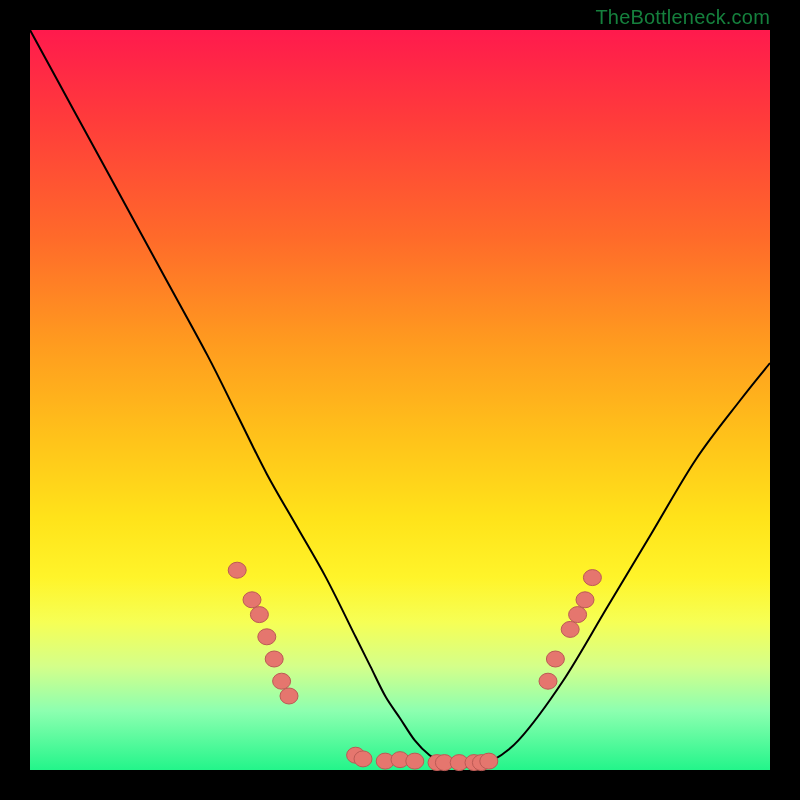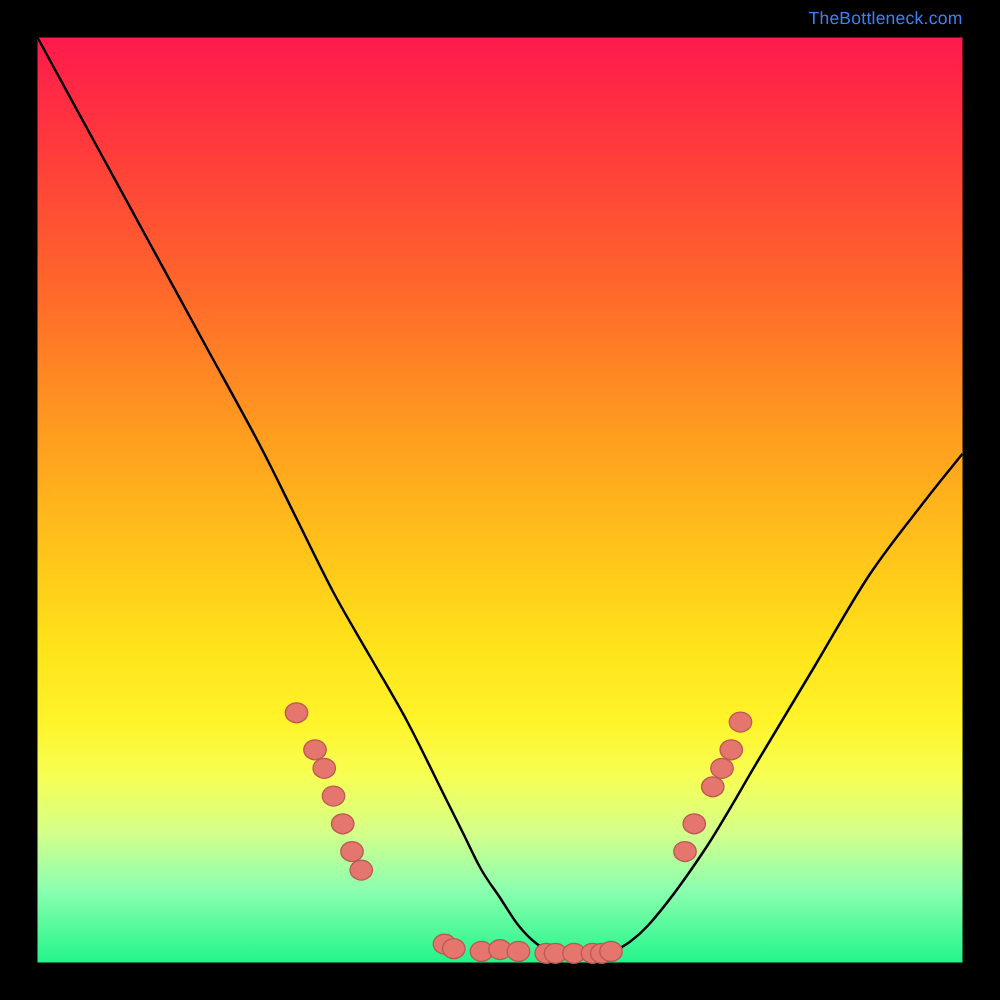--- a/index.html
+++ b/index.html
@@ -28,22 +28,22 @@
       #d4ff8a 86%,
       #8dffb0 92%,
       #23f58a 100%
     );
   }
   .watermark {
     position: absolute;
     top: 6px;
     right: 30px;
     font-family: Arial, Helvetica, sans-serif;
-    font-size: 14px;
-    color: #3b82f6;
+    font-size: 20px;
+    color: #15803d;
     letter-spacing: 0.2px;
   }
   svg.curve {
     position: absolute;
     left: 0;
     top: 0;
     width: 740px;
     height: 740px;
     overflow: visible;
   }

